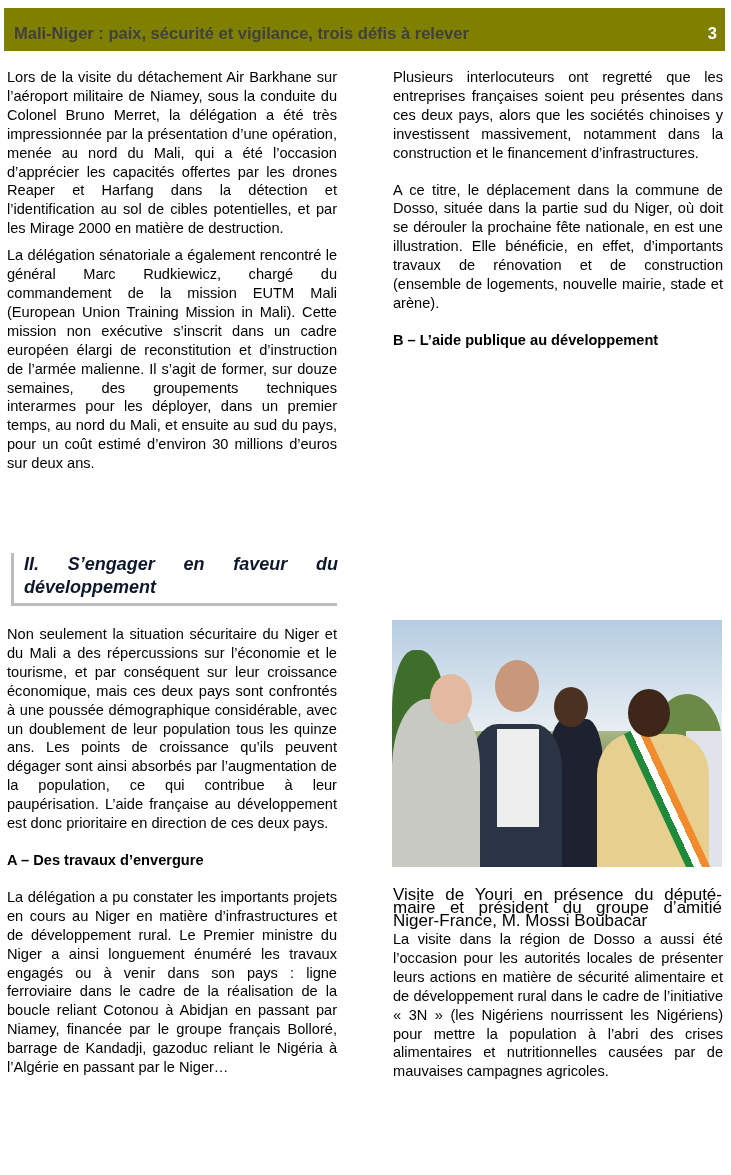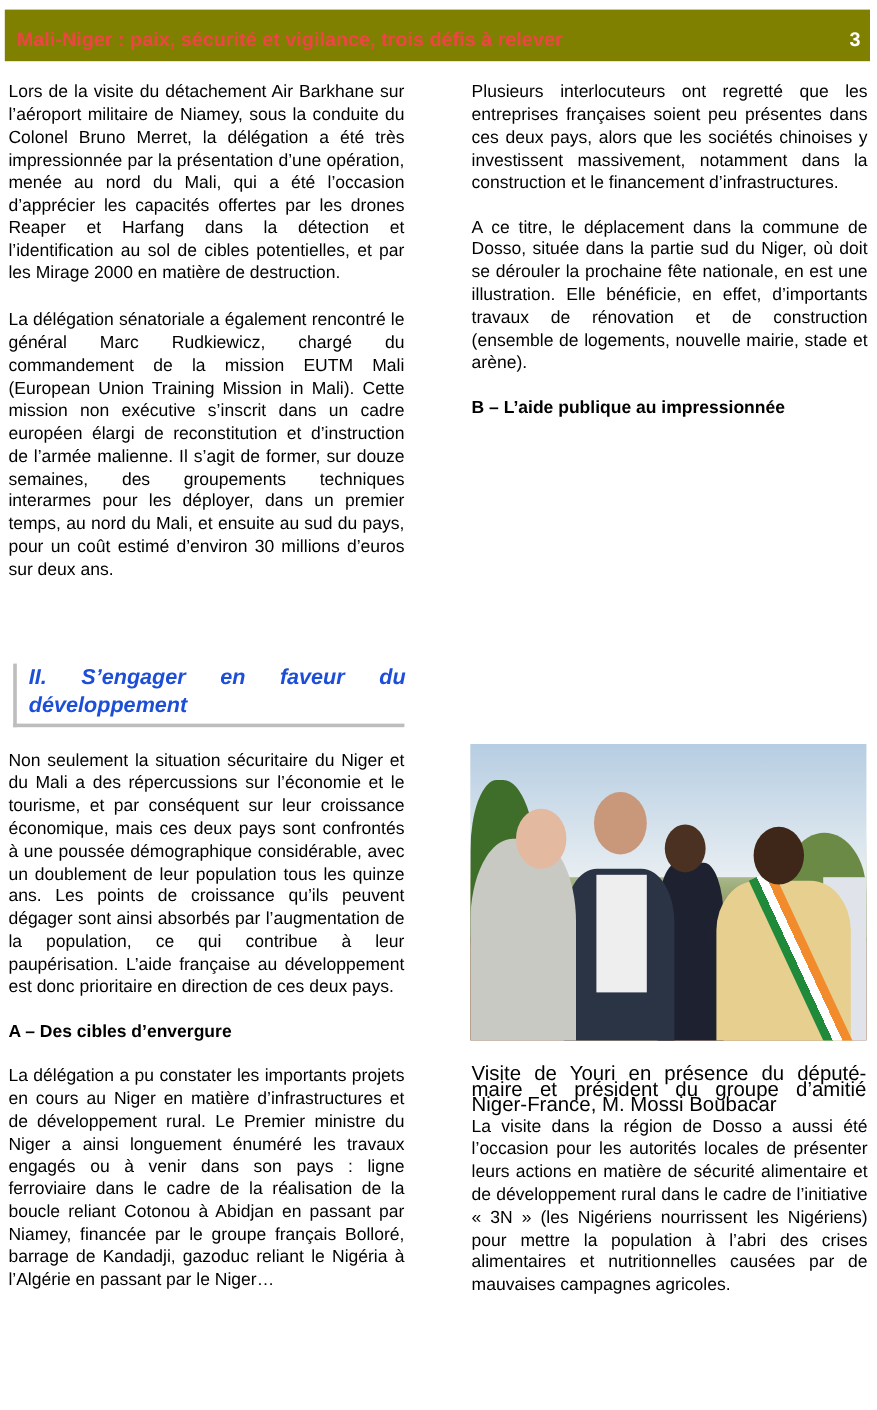--- a/index.html
+++ b/index.html
@@ -5,42 +5,42 @@
     * { margin: 0; padding: 0; box-sizing: border-box; }
     html, body { width: 731px; height: 1175px; background: #ffffff; overflow: hidden; }
     body { font-family: "Liberation Sans", sans-serif; color: #000; position: relative; }
 
     .header-bar {
       position: absolute; left: 4px; top: 8px; width: 721px; height: 43px;
       background: #808000;
     }
     .header-title {
       position: absolute; left: 14px; top: 24px;
-      color: #ef4444; font-weight: bold; font-size: 16.5px; letter-spacing: 0px;
+      color: #404040; font-weight: bold; font-size: 16.5px; letter-spacing: 0px;
     }
     .header-page {
       position: absolute; right: 14px; top: 24px;
       color: #ffffff; font-weight: bold; font-size: 16.5px;
     }
 
     .col { position: absolute; font-size: 14.6px; line-height: 18.9px; }
     .col-left { left: 7px; top: 68px; width: 330px; }
     .col-right { left: 393px; top: 68px; width: 330px; }
 
     .para { text-align: justify; }
-    .mb-8 { margin-bottom: 20px; }
+    .mb-8 { margin-bottom: 8px; }
     .mb-18 { margin-bottom: 18px; }
 
     .section-title-box {
       position: absolute; left: 11px; top: 553px; width: 326px; height: 53px;
       border-left: 3px solid #bdbdbd; border-bottom: 3px solid #bdbdbd;
     }
     .section-title {
       position: absolute; left: 10px; top: 0px; width: 314px;
-      color: #1d4ed8; font-weight: bold; font-style: italic; font-size: 18px; line-height: 23px;
+      color: #0f172a; font-weight: bold; font-style: italic; font-size: 18px; line-height: 23px;
       text-align: justify; text-align-last: left;
     }
 
     .subhead { font-weight: bold; font-size: 14.6px; line-height: 18.9px; }
 
     .photo {
       position: absolute; left: 392px; top: 620px; width: 330px; height: 247px;
       overflow: hidden;
       background: linear-gradient(180deg, #c4d6e6 0%, #dde7ee 30%, #9fae7a 48%, #7a6a4a 70%, #8c5a3c 100%);
     }
@@ -80,28 +80,28 @@
   <p class="para mb-8">Lors de la visite du détachement Air Barkhane sur l’aéroport militaire de Niamey, sous la conduite du Colonel Bruno Merret, la délégation a été très impressionnée par la présentation d’une opération, menée au nord du Mali, qui a été l’occasion d’apprécier les capacités offertes par les drones Reaper et Harfang dans la détection et l’identification au sol de cibles potentielles, et par les Mirage 2000 en matière de destruction.</p>
   <p class="para">La délégation sénatoriale a également rencontré le général Marc Rudkiewicz, chargé du commandement de la mission EUTM Mali (European Union Training Mission in Mali). Cette mission non exécutive s’inscrit dans un cadre européen élargi de reconstitution et d’instruction de l’armée malienne. Il s’agit de former, sur douze semaines, des groupements techniques interarmes pour les déployer, dans un premier temps, au nord du Mali, et ensuite au sud du pays, pour un coût estimé d’environ 30 millions d’euros sur deux ans.</p>
 </div>
 
 <div class="section-title-box">
   <div class="section-title">II. S’engager en faveur du développement</div>
 </div>
 
 <div class="col-left-lower">
   <p class="para mb-18">Non seulement la situation sécuritaire du Niger et du Mali a des répercussions sur l’économie et le tourisme, et par conséquent sur leur croissance économique, mais ces deux pays sont confrontés à une poussée démographique considérable, avec un doublement de leur population tous les quinze ans. Les points de croissance qu’ils peuvent dégager sont ainsi absorbés par l’augmentation de la population, ce qui contribue à leur paupérisation. L’aide française au développement est donc prioritaire en direction de ces deux pays.</p>
-  <p class="subhead mb-18">A – Des cibles d’envergure</p>
+  <p class="subhead mb-18">A – Des travaux d’envergure</p>
   <p class="para">La délégation a pu constater les importants projets en cours au Niger en matière d’infrastructures et de développement rural. Le Premier ministre du Niger a ainsi longuement énuméré les travaux engagés ou à venir dans son pays : ligne ferroviaire dans le cadre de la réalisation de la boucle reliant Cotonou à Abidjan en passant par Niamey, financée par le groupe français Bolloré, barrage de Kandadji, gazoduc reliant le Nigéria à l’Algérie en passant par le Niger…</p>
 </div>
 
 <div class="col col-right">
   <p class="para mb-18">Plusieurs interlocuteurs ont regretté que les entreprises françaises soient peu présentes dans ces deux pays, alors que les sociétés chinoises y investissent massivement, notamment dans la construction et le financement d’infrastructures.</p>
   <p class="para mb-18">A ce titre, le déplacement dans la commune de Dosso, située dans la partie sud du Niger, où doit se dérouler la prochaine fête nationale, en est une illustration. Elle bénéficie, en effet, d’importants travaux de rénovation et de construction (ensemble de logements, nouvelle mairie, stade et arène).</p>
-  <p class="subhead mb-18">B – L’aide publique au impressionnée</p>
+  <p class="subhead mb-18">B – L’aide publique au développement</p>
 </div>
 
 <div class="photo" title="Photo of delegation visit in Youri with officials, one wearing a green-white-orange sash">
   <div class="sky"></div>
   <div class="tree-l"></div>
   <div class="tree-r"></div>
   <div class="ground"></div>
   <div class="p5"></div>
   <div class="p3"></div>
   <div class="p3h"></div>

